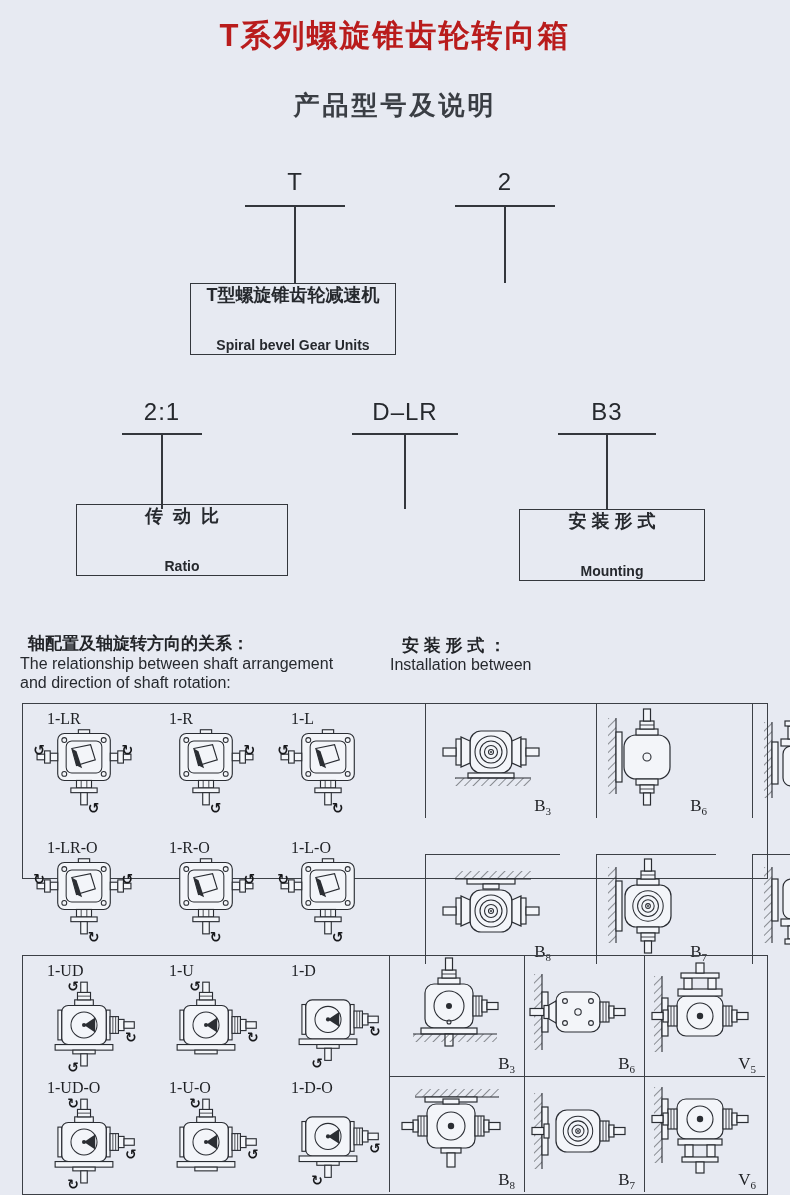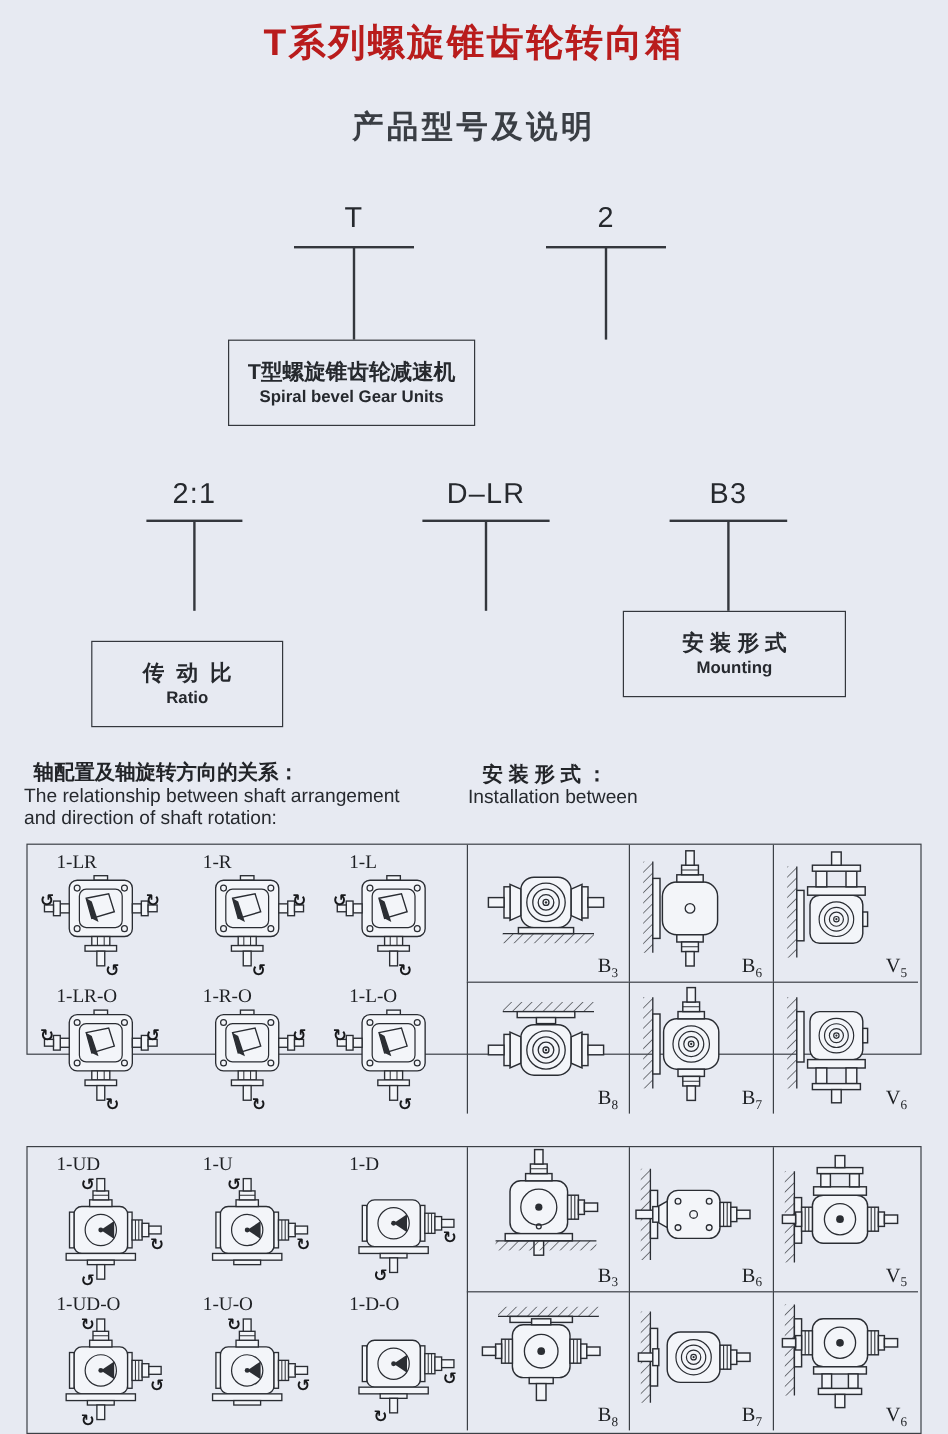--- a/index.html
+++ b/index.html
@@ -15,35 +15,35 @@
 
   .title { top:15px; left:0; width:100%; font-size:31px; font-weight:bold; letter-spacing:2px; color:#b91c1c; }
   .subtitle { top:88px; left:0; width:100%; font-size:26px; font-weight:700; letter-spacing:3px; color:#3a3e44; }
 
   .code { font-size:24px; font-weight:500; color:#26292e; letter-spacing:1px; }
   .hline { border-top:2px solid #34373d; height:0; }
   .vline { border-left:2px solid #34373d; width:0; }
 
   .mbox {
     border:1.8px solid #34373d; display:flex; flex-direction:column;
-    align-items:center; justify-content:center; line-height:1.25;
+    align-items:center; justify-content:space-between; line-height:1.25;
   }
   .mbox .cn { font-size:18px; font-weight:600; white-space:pre; }
   .mbox .en { font-size:14px; font-weight:600; }
   .mbox .en-big { font-size:20px; font-weight:600; }
 
   .sec-cn { font-size:17px; font-weight:bold; white-space:pre; color:#222428; }
   .sec-en { font-size:16px; font-weight:500; color:#26292e; }
 
   .gtable {
     position:absolute; left:22px; width:746px;
     border:1.8px solid #3c4046; display:grid;
     grid-template-columns:366px 135px 120px 121px;
   }
-  .t1 { top:703px; height:176px; grid-template-rows:114px 110px; }
+  .t1 { top:703px; height:176px; grid-template-rows:114px 110px;gap:36px; }
   .t2 { top:955px; height:240px; grid-template-rows:120px 116px; }
   .left-cell {
     grid-column:1; grid-row:1 / 3;
     display:grid; grid-template-columns:repeat(3,1fr); grid-template-rows:1fr 1fr;
     padding-top:2px;
   }
   .mcell { border-left:1.6px solid #3c4046; position:relative; }
   .row2 { border-top:1.6px solid #3c4046; }
   .mcell svg { display:block; margin:0 auto; }
   .mlabel {
@@ -166,21 +166,21 @@
     <span class="en">Spiral bevel Gear Units</span>
   </div>
 
   <div class="abs ctr code" style="left:455px;top:168px;width:100px">2</div>
   <div class="abs hline" style="left:455px;top:205px;width:100px"></div>
   <div class="abs vline" style="left:504px;top:206px;height:77px"></div>
 
   <div class="abs ctr code" style="left:112px;top:398px;width:100px">2:1</div>
   <div class="abs hline" style="left:122px;top:433px;width:80px"></div>
   <div class="abs vline" style="left:161px;top:434px;height:75px"></div>
-  <div class="abs mbox" style="left:76px;top:534px;width:160px;height:72px">
+  <div class="abs mbox" style="left:76px;top:504px;width:212px;height:72px">
     <span class="cn">传  动  比</span>
     <span class="en">Ratio</span>
   </div>
 
   <div class="abs ctr code" style="left:352px;top:398px;width:106px">D–LR</div>
   <div class="abs hline" style="left:352px;top:433px;width:106px"></div>
   <div class="abs vline" style="left:404px;top:434px;height:75px"></div>
 
   <div class="abs ctr code" style="left:558px;top:398px;width:98px">B3</div>
   <div class="abs hline" style="left:558px;top:433px;width:98px"></div>

